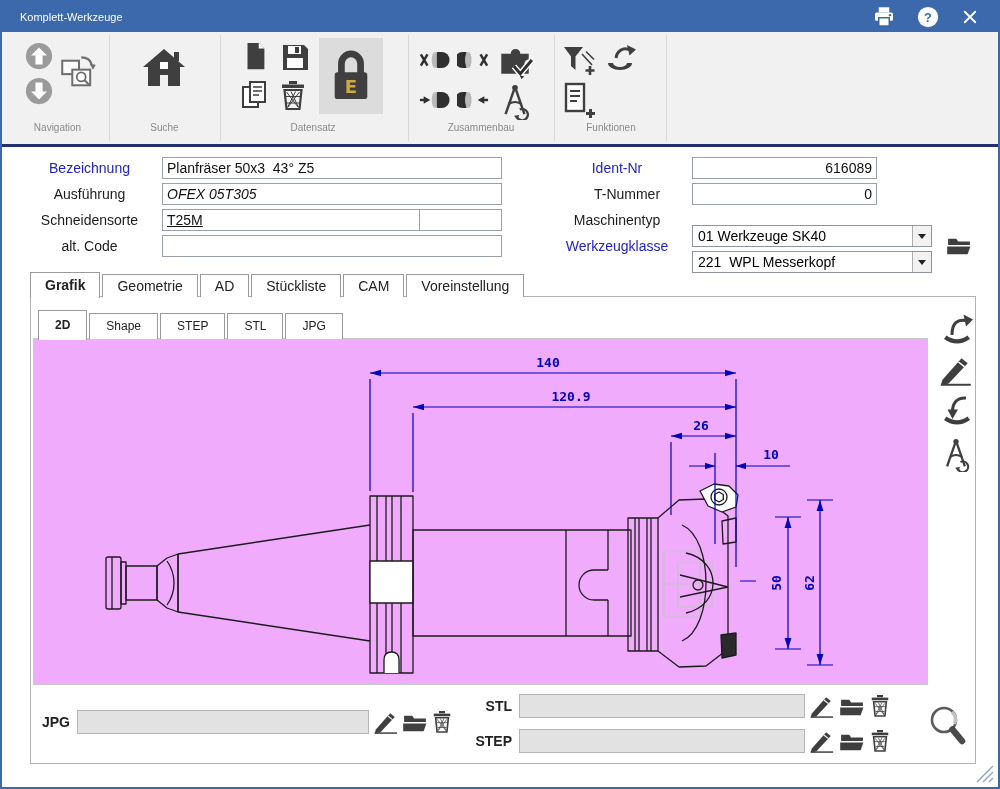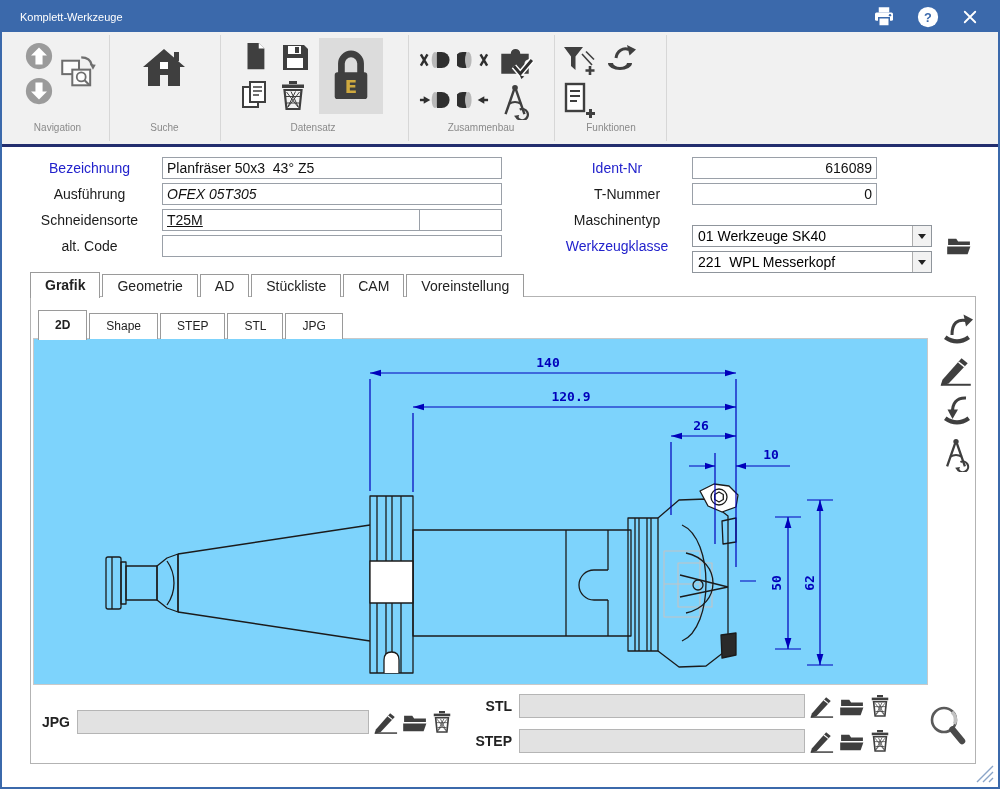--- a/index.html
+++ b/index.html
@@ -25,21 +25,21 @@
   .combo .cbtn{position:absolute;right:0;top:0;width:18px;height:100%;background:#f2f2f2;border-left:1px solid #adadad;display:flex;align-items:center;justify-content:center;}
   .tri{width:0;height:0;border-left:4px solid transparent;border-right:4px solid transparent;border-top:5px solid #222;}
   
   .tabrow{position:absolute;left:28px;top:270px;height:25px;display:flex;align-items:flex-end;z-index:3;}
   .tab{border:1px solid #9a9a9a;border-bottom:none;background:#fff;padding:0 14px;height:22px;line-height:22px;font-size:14px;color:#222;cursor:pointer;margin-right:2px;}
   .tab.active{font-weight:bold;height:25px;line-height:25px;margin-bottom:-1px;}
   .subtabrow{position:absolute;left:36px;top:306px;height:31px;display:flex;align-items:flex-end;z-index:3;}
   .subtab{border:1px solid #9a9a9a;border-bottom:none;background:#fff;padding:0 16px;height:25px;line-height:25px;font-size:12px;color:#222;cursor:pointer;margin-right:2px;}
   .subtab.active{font-weight:bold;height:29px;line-height:29px;margin-bottom:-1px;}
   .contentbox{position:absolute;left:28px;top:294px;width:946px;height:468px;border:1px solid #b3b3b3;background:#fff;box-sizing:border-box;}
-  .drawpanel{position:absolute;left:31px;top:336px;width:893px;height:345px;border:1px solid #c9c9c9;background:#7dd3fc;box-sizing:content-box;}
+  .drawpanel{position:absolute;left:31px;top:336px;width:893px;height:345px;border:1px solid #c9c9c9;background:#f0abfc;box-sizing:content-box;}
   .dim{fill:#0000bb;font:bold 13px "DejaVu Sans Mono",monospace;}
   .sideic{position:absolute;cursor:pointer;}
   
   .filelabel{position:absolute;font-size:14px;font-weight:bold;color:#222;text-align:right;line-height:24px;}
   .filefield{position:absolute;height:24px;background:#e2e2e2;border:1px solid #b5b5b5;box-sizing:border-box;}
   .fbtn{position:absolute;cursor:pointer;}
   .grip{position:absolute;right:3px;bottom:3px;cursor:nwse-resize;}
 </style>
 </head>
 <body>

